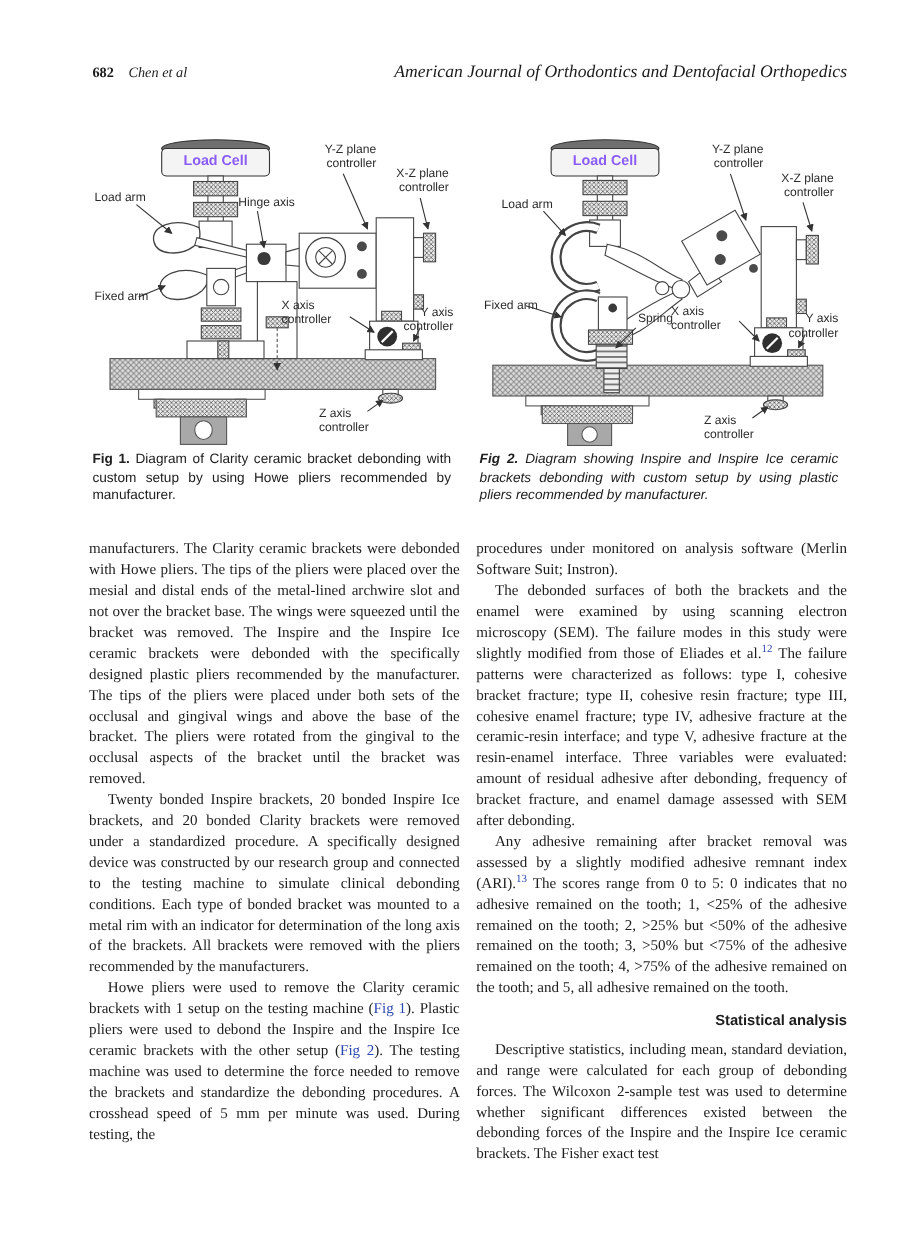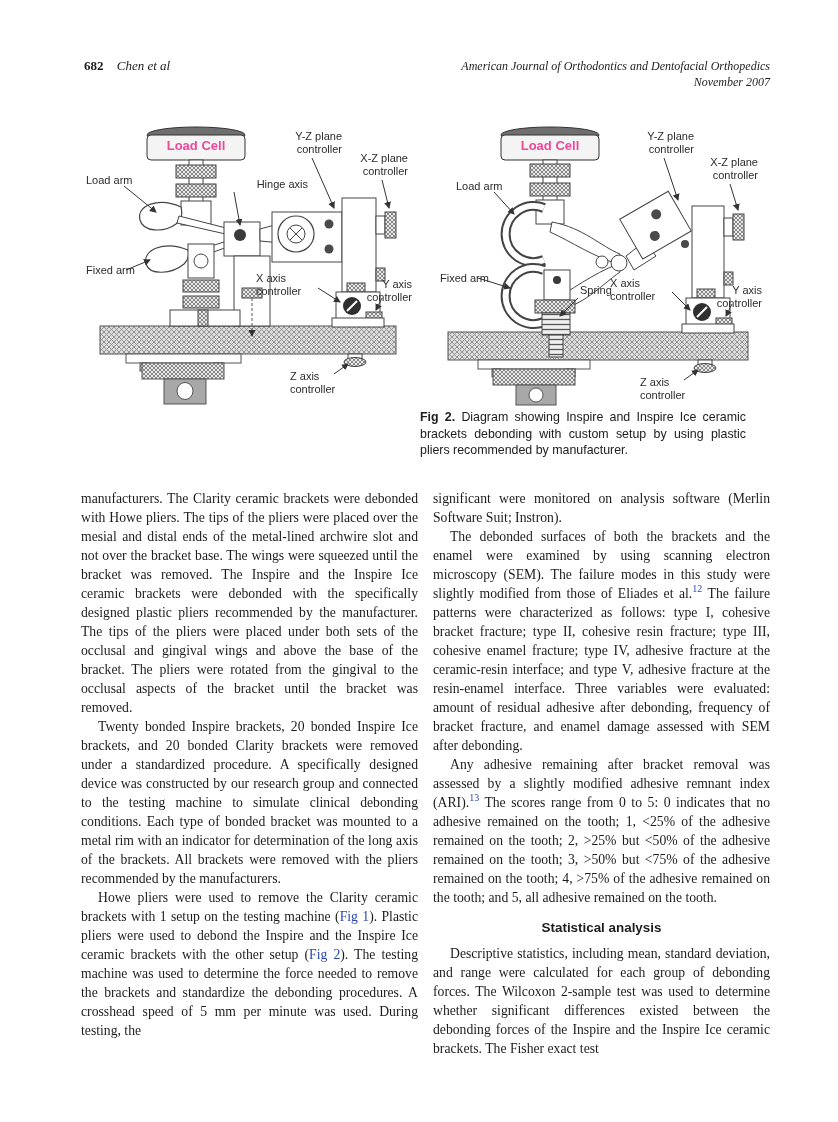--- a/index.html
+++ b/index.html
@@ -5,54 +5,53 @@
   :root{ --link:#2a46b0; --ink:#1c1c1c; --line:#444; }
   html,body{margin:0;padding:0;background:#fff;}
   .page{position:relative;width:838px;height:1122px;background:#fff;overflow:hidden;
         font-family:"Liberation Serif",serif;color:var(--ink);}
   
   .hdr{position:absolute;top:58px;left:84px;width:686px;display:flex;
        justify-content:space-between;align-items:flex-start;
        font-size:13px;line-height:16px;}
   .pgnum{font-weight:bold;margin-right:10px;}
   .authors{font-style:italic;}
-  .jr{font-style:italic;text-align:right;font-size:12px;line-height:16px;}
+  .jr{font-style:italic;text-align:right;font-size:16px;line-height:16px;}
   
   .fig{position:absolute;top:122px;width:328px;height:284px;}
   .fig svg{position:absolute;left:0;top:0;}
   .fl{position:absolute;font:11px/12.5px "Liberation Sans",sans-serif;color:#2b2b2b;}
   .flc{text-align:right;}
   .loadcell-txt{position:absolute;font:bold 13px/14px "Liberation Sans",sans-serif;
-       color:#ec4899;text-align:center;}
+       color:#8b5cf6;text-align:center;}
   .caption{position:absolute;top:409px;width:326px;margin:0;
        font:12.4px/16.6px "Liberation Sans",sans-serif;color:#202020;text-align:justify;}
   .caption b{font-weight:bold;}
   
   .col{position:absolute;top:489px;width:337px;font-size:13.7px;line-height:19px;
        text-align:justify;}
   .body-p{margin:0;text-indent:17px;}
   .body-p.cont{text-indent:0;}
   .figlink{color:var(--link);cursor:pointer;}
   sup.citelink{color:var(--link);font-size:10px;line-height:0;cursor:pointer;}
   .subhead{font:bold 13.4px "Liberation Sans",sans-serif;margin:13px 0 9px 0;
-       text-align:center;}
+       text-align:right;}
 </style>
 </head>
 <body>
 
 <div class="page">
 
   <div class="hdr">
     <div>
       <span class="pgnum">682</span>
       <span class="authors">Chen et al</span>
     </div>
     <div class="jr">
       <div>American Journal of Orthodontics and Dentofacial Orthopedics</div>
-      <div>November 2007</div>
     </div>
   </div>
 
   <div class="fig" style="left:84px;">
     <svg width="328" height="284" viewBox="0 0 328 284">
       <defs>
         <pattern id="hatchF1" width="5" height="5" patternUnits="userSpaceOnUse">
           <rect width="5" height="5" fill="#ddd"></rect>
           <path d="M0,0 L5,5 M5,0 L0,5" stroke="#8a8a8a" stroke-width="0.9"></path>
         </pattern>
@@ -144,29 +143,30 @@
         <line x1="298" y1="58" x2="305" y2="86" marker-end="url(#arrF1)"></line>
         <line x1="42" y1="148" x2="66" y2="138" marker-end="url(#arrF1)"></line>
         <line x1="234" y1="166" x2="256" y2="180" marker-end="url(#arrF1)"></line>
         <line x1="298" y1="176" x2="292" y2="188" marker-end="url(#arrF1)"></line>
         <line x1="250" y1="252" x2="264" y2="242" marker-end="url(#arrF1)"></line>
       </g>
     </svg>
 
     <span class="loadcell-txt" style="left:63px;top:17px;width:98px;">Load Cell</span>
     <span class="fl" style="left:2px;top:52px;">Load arm</span>
-    <span class="fl flc" style="left:118px;top:56px;width:66px;padding-left:40px;">Hinge axis</span>
+    <span class="fl flc" style="left:118px;top:56px;width:66px;">Hinge axis</span>
     <span class="fl flc" style="left:192px;top:8px;width:66px;">Y-Z plane controller</span>
     <span class="fl flc" style="left:262px;top:30px;width:62px;">X-Z plane controller</span>
     <span class="fl" style="left:2px;top:142px;">Fixed arm</span>
     <span class="fl" style="left:172px;top:150px;width:60px;">X axis controller</span>
     <span class="fl flc" style="left:274px;top:156px;width:54px;">Y axis controller</span>
     <span class="fl" style="left:206px;top:248px;width:60px;">Z axis controller</span>
   </div>
 
+  <p class="caption" style="left:84px;"><b>Fig 1.</b> <span>Diagram of Clarity ceramic bracket debonding with custom setup by using Howe pliers recommended by manufacturer.</span></p>
 
   <div class="fig" style="left:432px;">
     <svg width="328" height="284" viewBox="0 0 328 284">
       <defs>
         <pattern id="hatchF2" width="5" height="5" patternUnits="userSpaceOnUse">
           <rect width="5" height="5" fill="#ddd"></rect>
           <path d="M0,0 L5,5 M5,0 L0,5" stroke="#8a8a8a" stroke-width="0.9"></path>
         </pattern>
         <pattern id="knurlF2" width="4" height="4" patternUnits="userSpaceOnUse">
           <rect width="4" height="4" fill="#e9e9e9"></rect>
@@ -262,28 +262,28 @@
     <span class="fl" style="left:24px;top:58px;">Load arm</span>
     <span class="fl flc" style="left:196px;top:8px;width:66px;">Y-Z plane controller</span>
     <span class="fl flc" style="left:264px;top:34px;width:62px;">X-Z plane controller</span>
     <span class="fl" style="left:8px;top:150px;">Fixed arm</span>
     <span class="fl" style="left:148px;top:162px;text-align:center;">Spring</span>
     <span class="fl" style="left:178px;top:155px;width:60px;">X axis controller</span>
     <span class="fl flc" style="left:276px;top:162px;width:54px;">Y axis controller</span>
     <span class="fl" style="left:208px;top:254px;width:60px;">Z axis controller</span>
   </div>
 
-  <p class="caption" style="left:420px;"><b>Fig 2.</b> <span>Diagram showing Inspire and Inspire Ice ceramic brackets debonding with custom setup by using plastic pliers recommended by manufacturer.</span></p>
+  <p class="caption" style="left:436px;font-style:italic;"><b>Fig 2.</b> <span>Diagram showing Inspire and Inspire Ice ceramic brackets debonding with custom setup by using plastic pliers recommended by manufacturer.</span></p>
 
   <div class="col" style="left:81px;">
       <p class="body-p cont">manufacturers. The Clarity ceramic brackets were debonded with Howe pliers. The tips of the pliers were placed over the mesial and distal ends of the metal-lined archwire slot and not over the bracket base. The wings were squeezed until the bracket was removed. The Inspire and the Inspire Ice ceramic brackets were debonded with the specifically designed plastic pliers recommended by the manufacturer. The tips of the pliers were placed under both sets of the occlusal and gingival wings and above the base of the bracket. The pliers were rotated from the gingival to the occlusal aspects of the bracket until the bracket was removed.</p>
       <p class="body-p">Twenty bonded Inspire brackets, 20 bonded Inspire Ice brackets, and 20 bonded Clarity brackets were removed under a standardized procedure. A specifically designed device was constructed by our research group and connected to the testing machine to simulate clinical debonding conditions. Each type of bonded bracket was mounted to a metal rim with an indicator for determination of the long axis of the brackets. All brackets were removed with the pliers recommended by the manufacturers.</p>
       <p class="body-p">Howe pliers were used to remove the Clarity ceramic brackets with 1 setup on the testing machine (<span class="figlink">Fig 1</span>). Plastic pliers were used to debond the Inspire and the Inspire Ice ceramic brackets with the other setup (<span class="figlink">Fig 2</span>). The testing machine was used to determine the force needed to remove the brackets and standardize the debonding procedures. A crosshead speed of 5 mm per minute was used. During testing, the</p>
     </div>
   <div class="col" style="left:433px;">
-      <p class="body-p cont">significant were monitored on analysis software (Merlin Software Suit; Instron).</p>
+      <p class="body-p cont">procedures under monitored on analysis software (Merlin Software Suit; Instron).</p>
       <p class="body-p">The debonded surfaces of both the brackets and the enamel were examined by using scanning electron microscopy (SEM). The failure modes in this study were slightly modified from those of Eliades et al.<sup class="citelink">12</sup> The failure patterns were characterized as follows: type I, cohesive bracket fracture; type II, cohesive resin fracture; type III, cohesive enamel fracture; type IV, adhesive fracture at the ceramic-resin interface; and type V, adhesive fracture at the resin-enamel interface. Three variables were evaluated: amount of residual adhesive after debonding, frequency of bracket fracture, and enamel damage assessed with SEM after debonding.</p>
       <p class="body-p">Any adhesive remaining after bracket removal was assessed by a slightly modified adhesive remnant index (ARI).<sup class="citelink">13</sup> The scores range from 0 to 5: 0 indicates that no adhesive remained on the tooth; 1, &lt;25% of the adhesive remained on the tooth; 2, &gt;25% but &lt;50% of the adhesive remained on the tooth; 3, &gt;50% but &lt;75% of the adhesive remained on the tooth; 4, &gt;75% of the adhesive remained on the tooth; and 5, all adhesive remained on the tooth.</p>
       <h3 class="subhead">Statistical analysis</h3>
       <p class="body-p">Descriptive statistics, including mean, standard deviation, and range were calculated for each group of debonding forces. The Wilcoxon 2-sample test was used to determine whether significant differences existed between the debonding forces of the Inspire and the Inspire Ice ceramic brackets. The Fisher exact test</p>
     </div>
 
 </div>
 
 </body></html>

